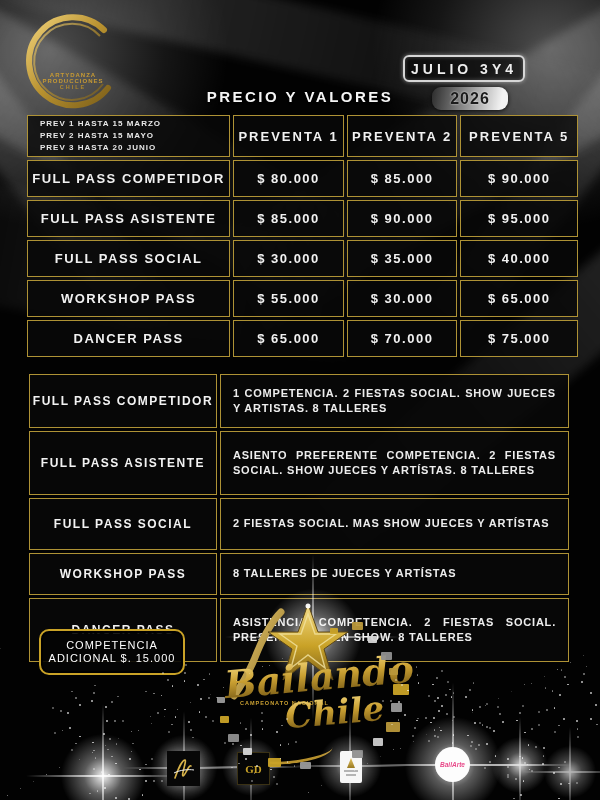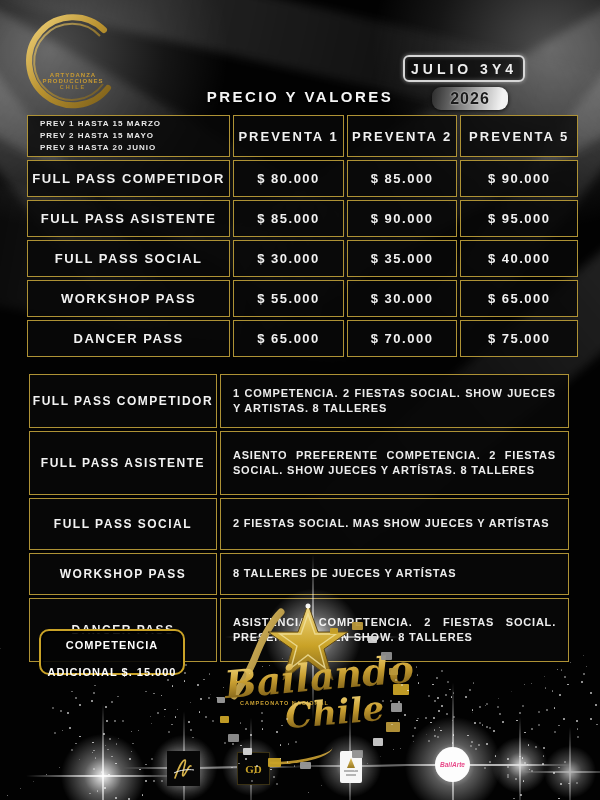--- a/index.html
+++ b/index.html
@@ -59,21 +59,21 @@
   .price{font-size:13px;letter-spacing:1.5px;}
   #detail-table{left:26px;top:371px;width:546px;}
   #detail-table .row-label{text-align:center;font-weight:bold;font-size:12px;letter-spacing:1.5px;}
   #detail-table .desc{font-size:11px;font-weight:bold;letter-spacing:.8px;line-height:1.4;
         text-align:justify;padding:5px 12px;color:#ededed;}
   .dr1 td{height:42px;} .dr2 td{height:52px;} .dr3 td{height:40px;} .dr4 td{height:30px;} .dr5 td{height:52px;}
   
   .add-box{position:absolute;left:39px;top:629px;width:142px;height:42px;border:2px solid #c9a227;
         border-radius:10px;background:rgba(4,4,4,.9);display:flex;flex-direction:column;align-items:center;
         justify-content:center;box-shadow:inset 0 0 0 2px rgba(0,0,0,.9);}
-  .add-box div{font-size:11px;font-weight:bold;letter-spacing:1px;color:#fdfdfd;line-height:1.2;margin-top:14px;}
+  .add-box div{font-size:11px;font-weight:normal;letter-spacing:1px;color:#fdfdfd;line-height:1.2;}
   .event-logo{position:absolute;left:213px;top:596px;width:204px;height:186px;}
   .script-text{font-family:"DejaVu Serif",serif;font-style:italic;font-weight:bold;
         background:linear-gradient(180deg,#f3d77c 5%,#caa032 45%,#8a6a1c 80%,#d9b44a 100%);
         -webkit-background-clip:text;background-clip:text;color:transparent;transform:rotate(-5deg);}
   .logo-line1{position:absolute;left:4px;top:58px;width:100%;text-align:center;font-size:38px;}
   .logo-tag{position:absolute;left:0;top:104px;width:70%;text-align:center;font-size:5.5px;letter-spacing:1px;
         color:#caa032;font-weight:bold;}
   .logo-line2{position:absolute;left:72px;top:96px;font-size:34px;}
   .swash{position:absolute;left:50px;top:148px;width:70px;height:16px;border:0;
         border-bottom:3px solid #caa032;border-radius:0 0 70% 40%;transform:rotate(-6deg);opacity:.9;}

